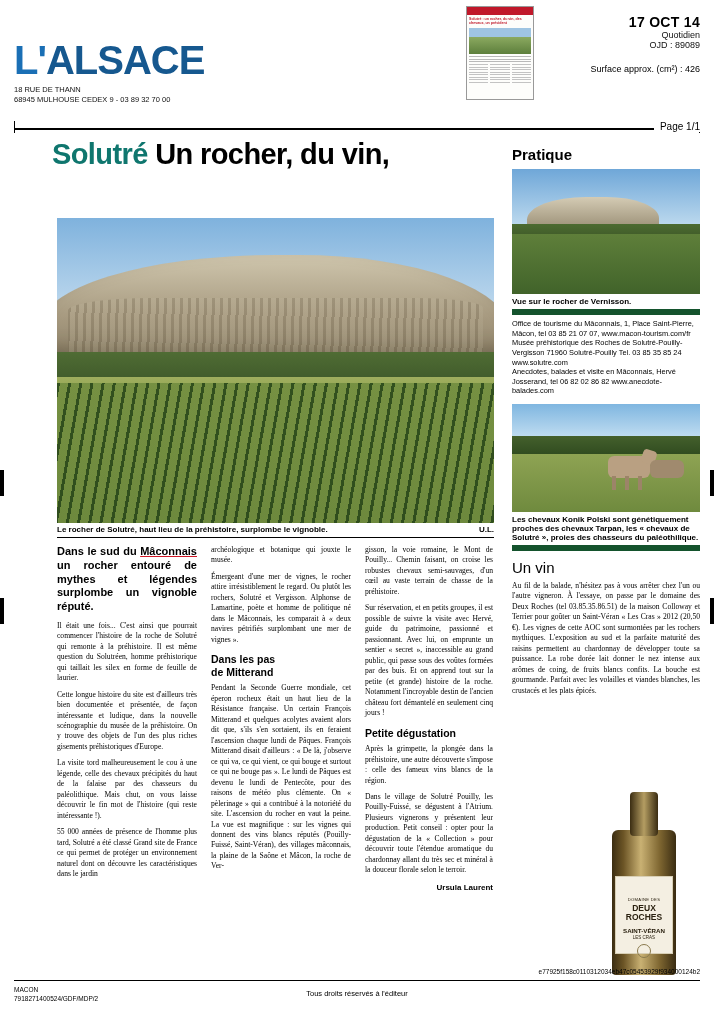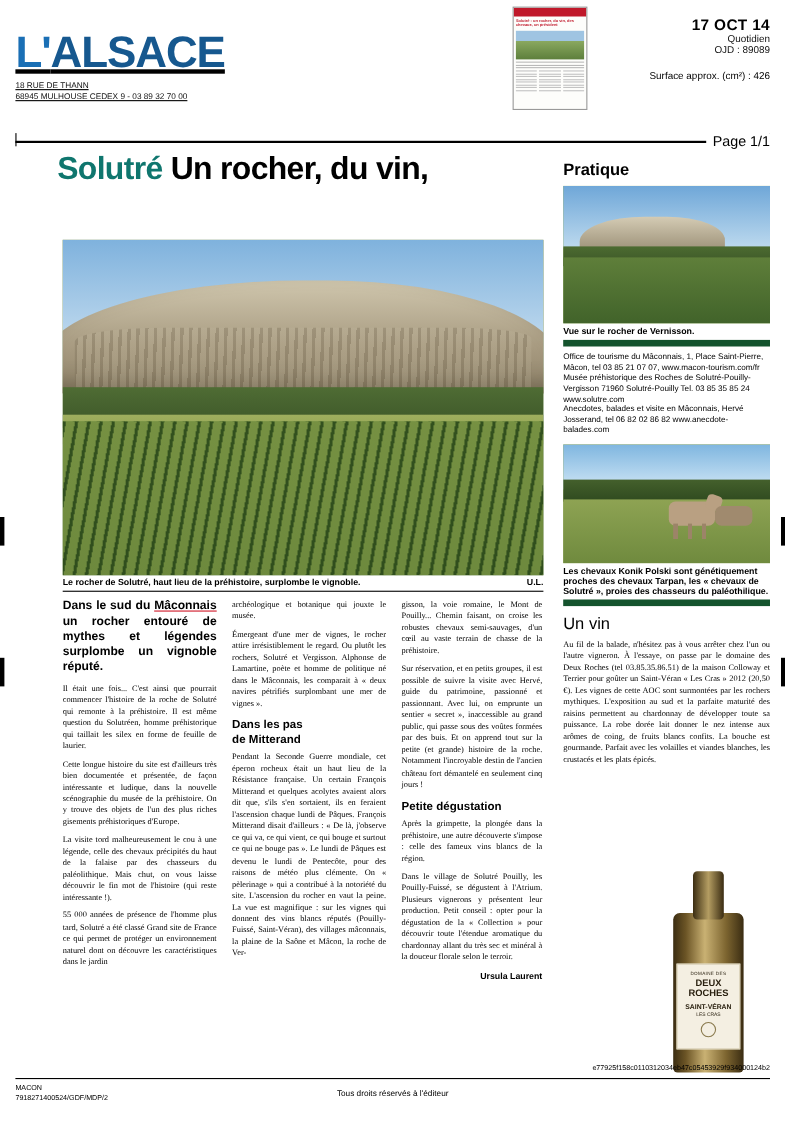--- a/index.html
+++ b/index.html
@@ -24,23 +24,22 @@
   }
 
   
   .header {
     position: relative;
     height: 122px;
   }
   .logo-block {
     position: absolute;
     left: 14px;
-    top: 28px;
+    top: 40px;
     width: 230px;
-    text-decoration: underline;
   }
   .logo-word {
     font-family: "Liberation Sans", sans-serif;
     font-weight: bold;
     font-size: 40px;
     letter-spacing: -1px;
     color: #1a6fb5;
     line-height: 1;
     display: block;
   }
@@ -131,21 +130,21 @@
     left: 14px;
     right: 14px;
     top: 128px;
     border-top: 2px solid #000;
   }
   .page-num {
     position: absolute;
     right: 14px;
     top: 121px;
     font-family: "Liberation Sans", sans-serif;
-    font-size: 13px;
+    font-size: 10px;
     background: #fff;
     padding-left: 6px;
   }
   .tick-left, .tick-right {
     position: absolute;
     top: 121px;
     width: 1px;
     height: 12px;
     background: #000;
   }
@@ -420,21 +419,21 @@
     position: absolute;
     left: 3px;
     top: 46px;
     right: 3px;
     height: 78px;
     background: #f4efe2;
     border: 1px solid #d8cfb5;
     text-align: center;
     font-family: "Liberation Sans", sans-serif;
     color: #2a2110;
-    padding-top: 5px;
+    padding-top: 20px;
     box-sizing: border-box;
   }
   .bottle .label .l1 { font-size: 4.2px; letter-spacing: .3px; }
   .bottle .label .l2 { font-size: 8.5px; font-weight: bold; line-height: 1.05; margin-top: 2px; }
   .bottle .label .l3 { font-size: 6.2px; font-weight: bold; margin-top: 5px; }
   .bottle .label .l4 { font-size: 4.5px; margin-top: 1px; }
   .bottle .label .seal {
     width: 12px; height: 12px; border-radius: 50%;
     border: 1px solid #8a7a4e; margin: 4px auto 0 auto;
   }

